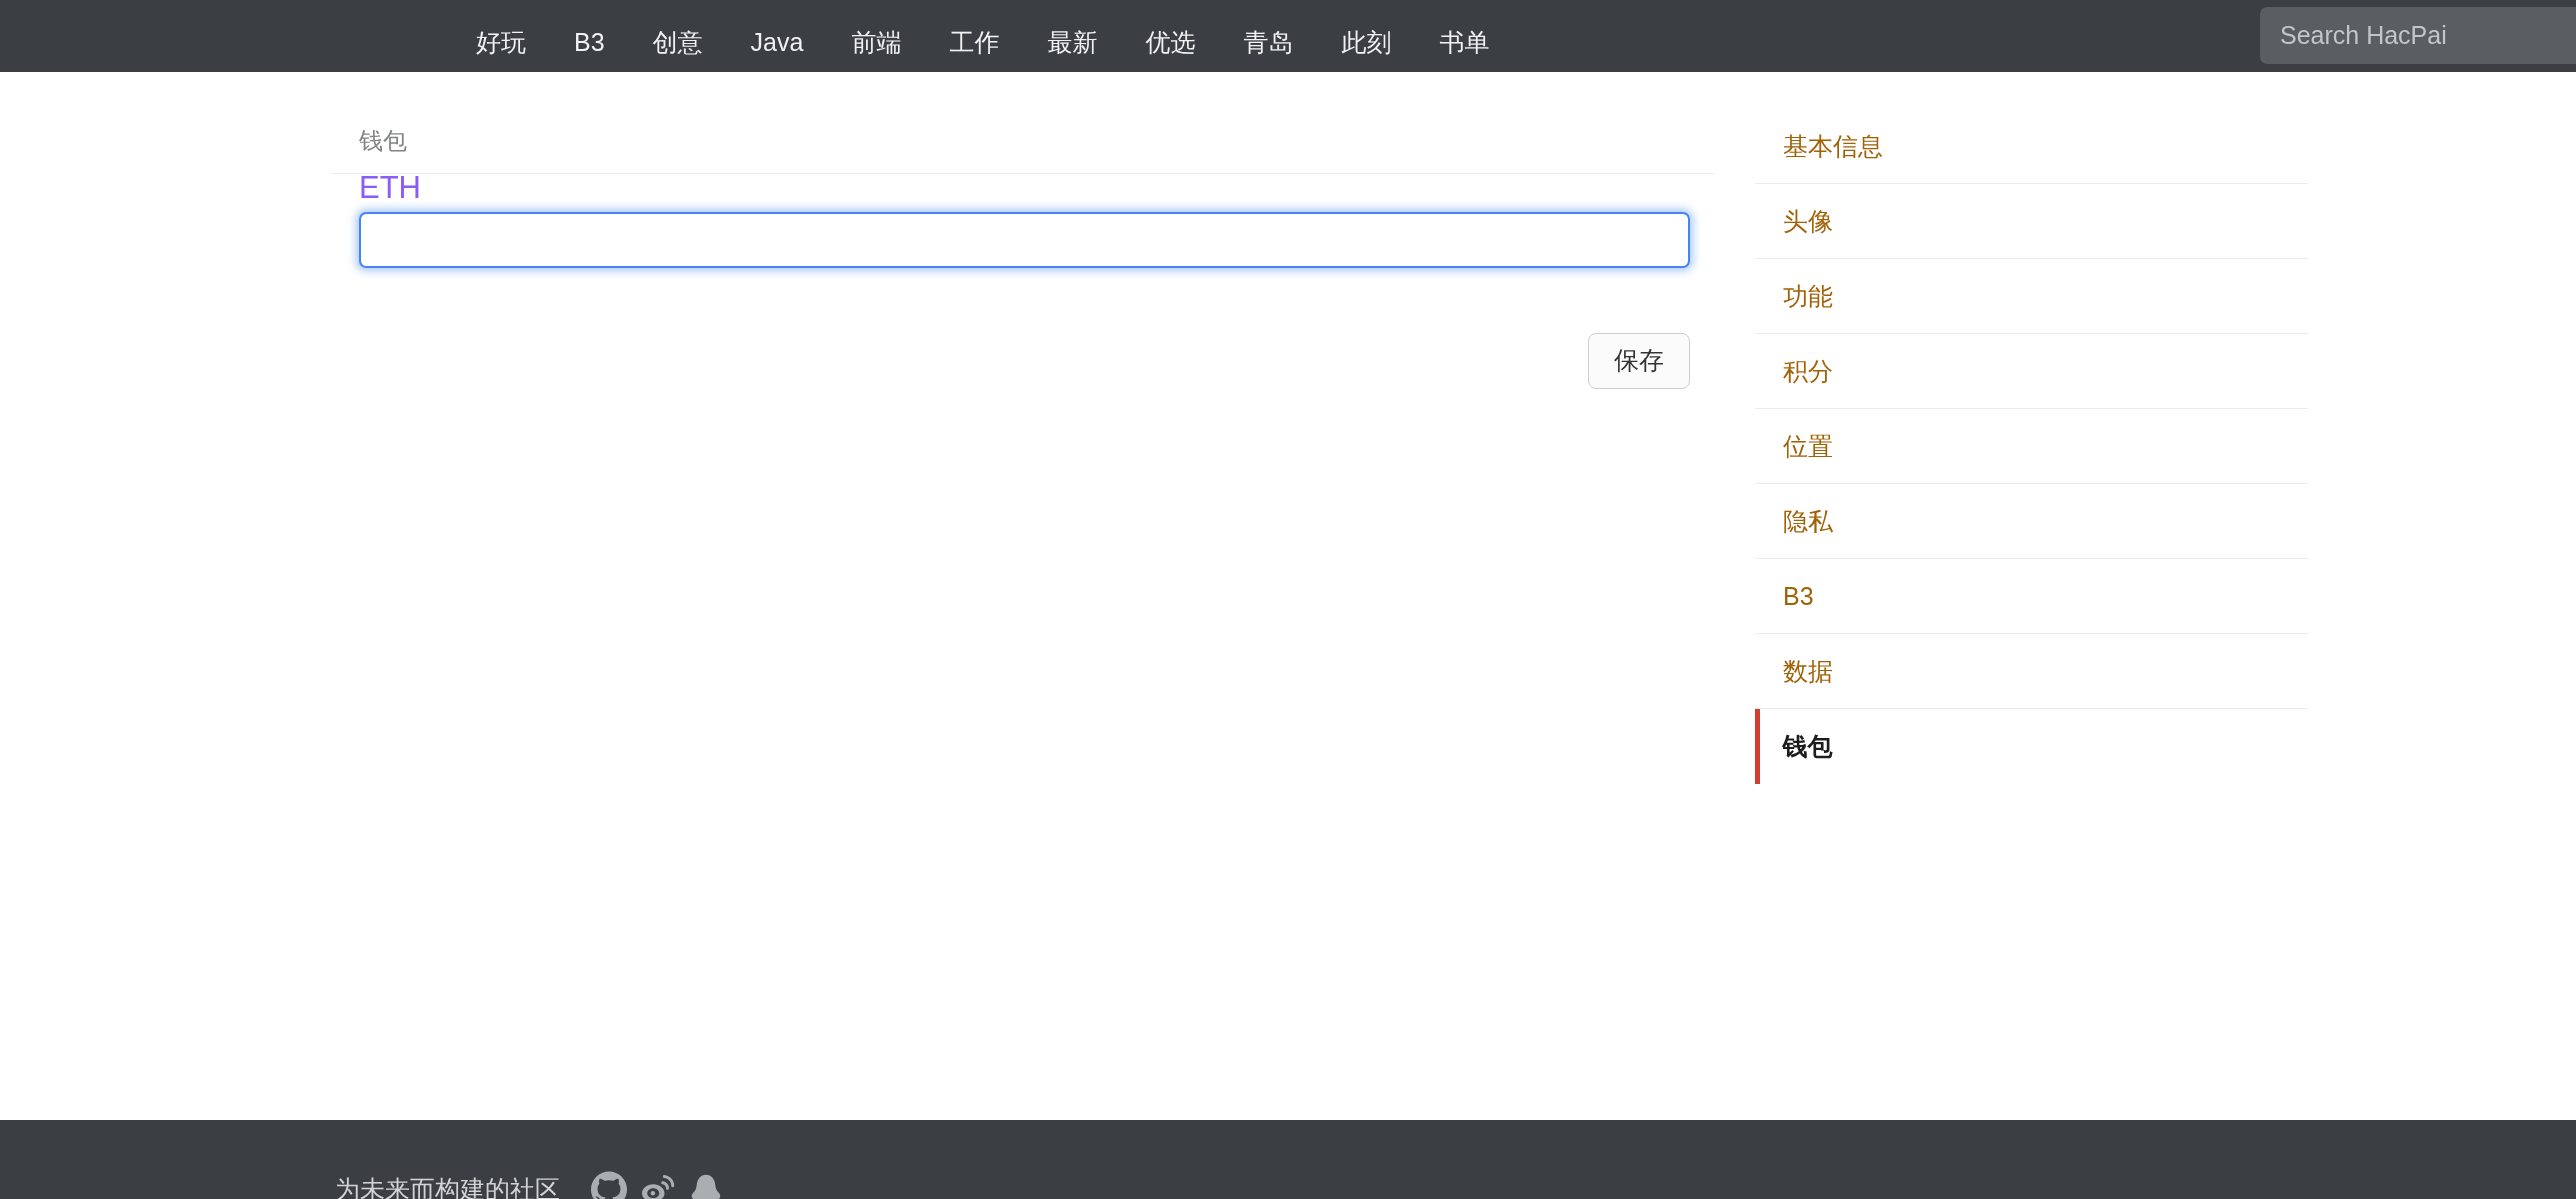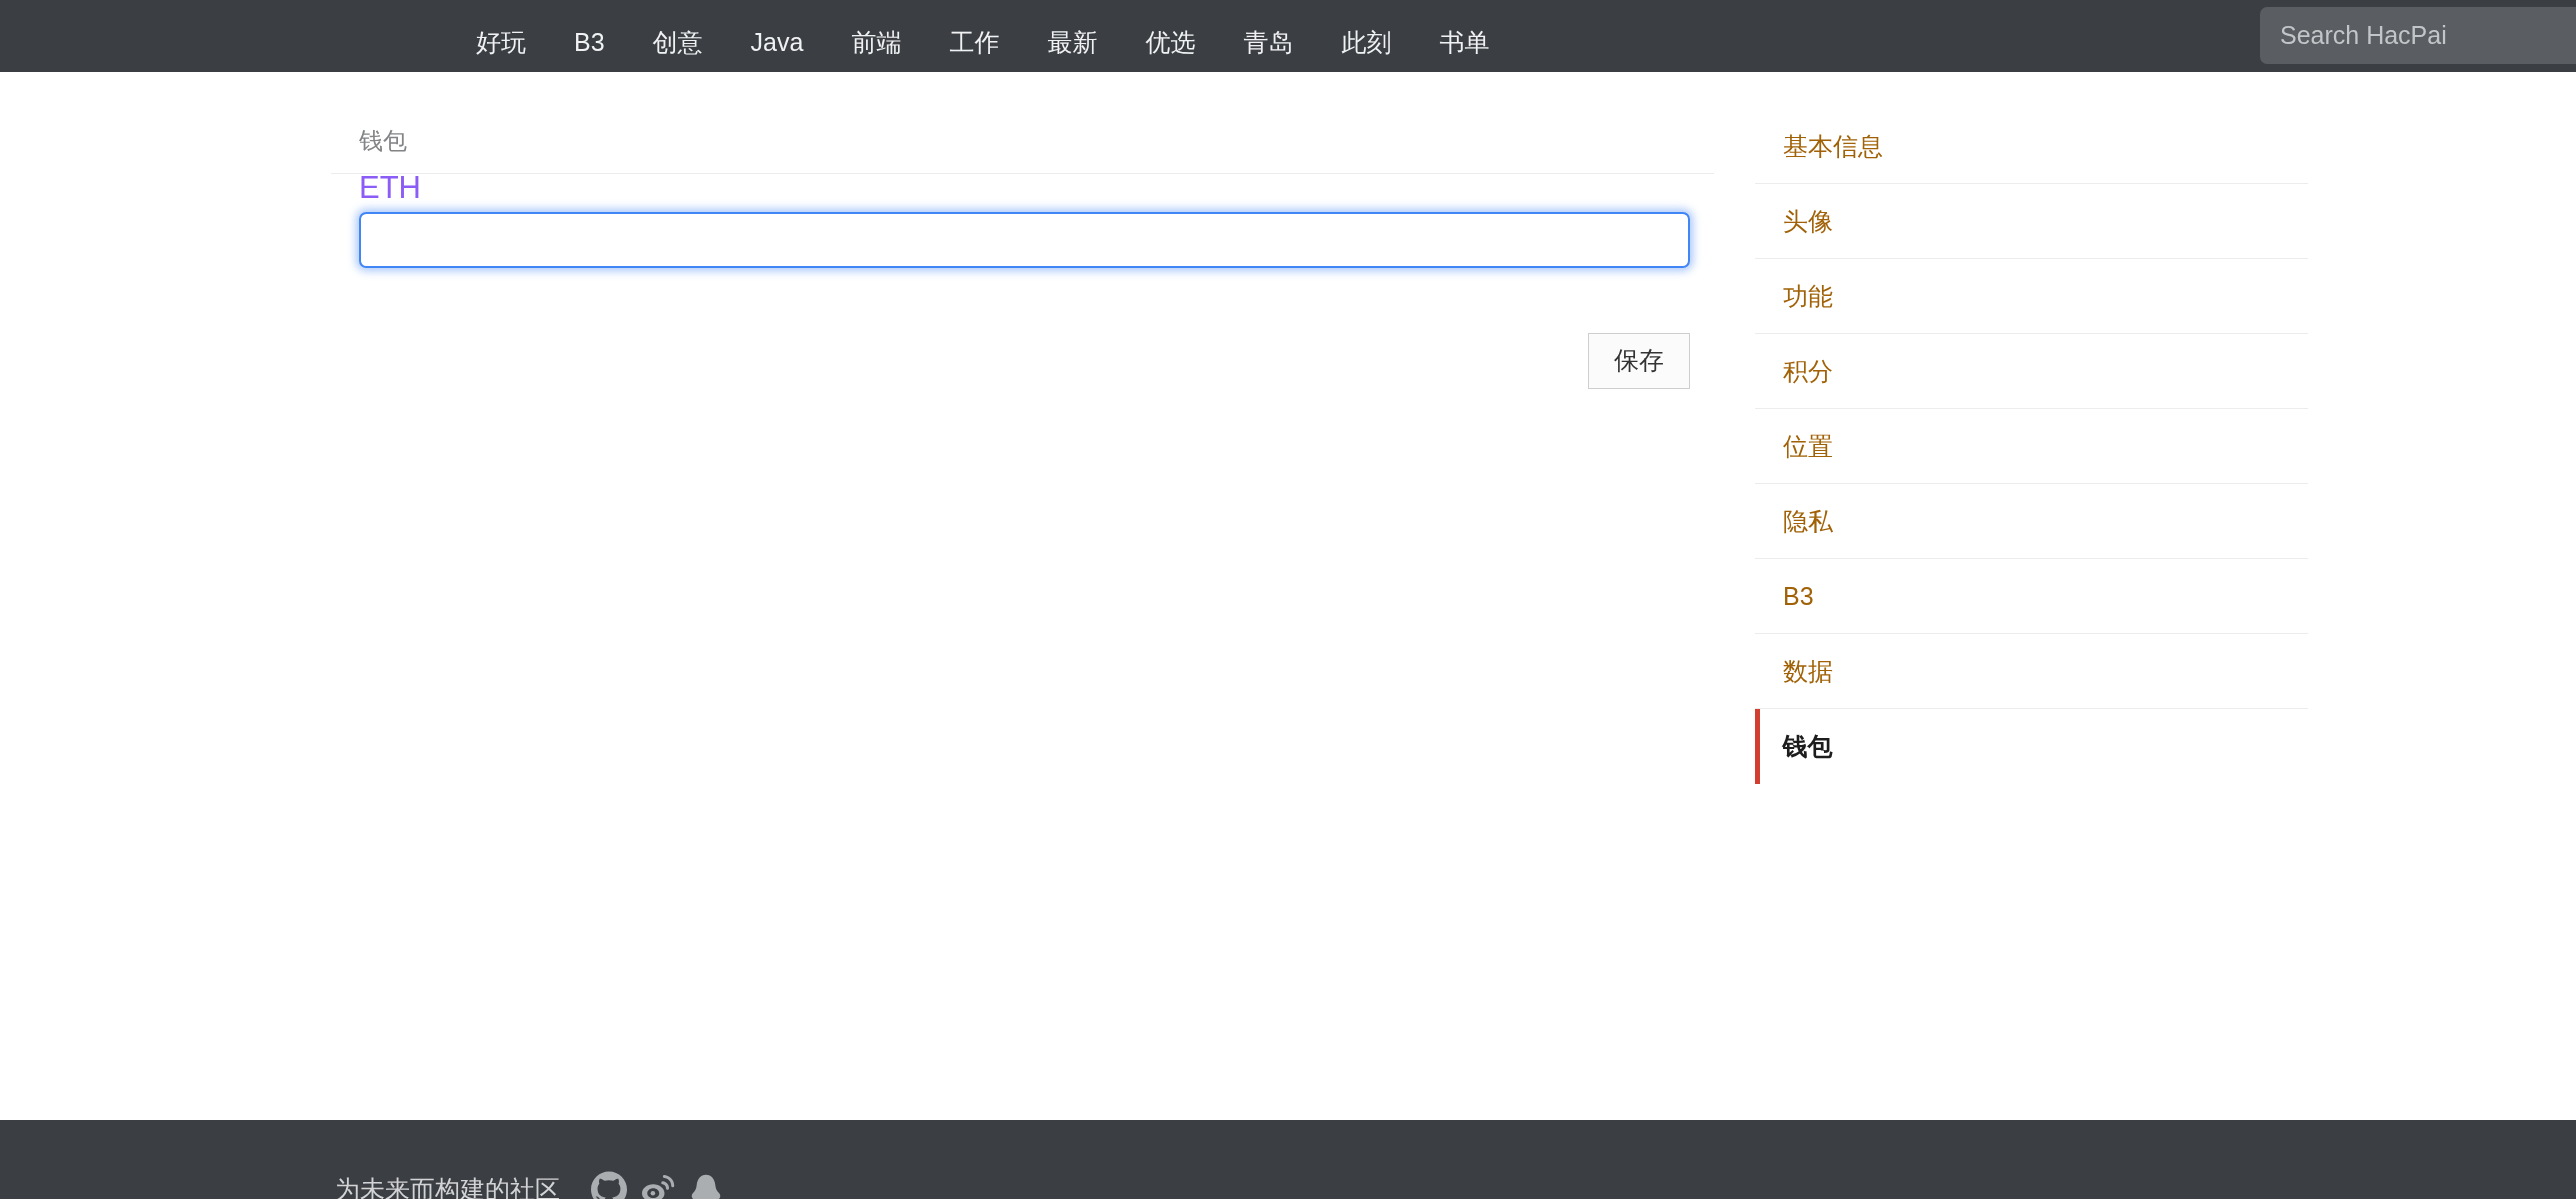--- a/index.html
+++ b/index.html
@@ -39,21 +39,21 @@
   .text-input {
     display:block; margin-top:10.8px; width:100%; height:56px;
     border:2.7px solid var(--focus-blue,#4285f4); border-radius:7.2px;
     box-shadow:0 0 9px 2.7px rgba(66,133,244,0.45);
     padding:0 18px; font-size:25px; color:#333; outline:none; background:#fff;
     font-family:inherit;
   }
   .btn-row { margin-top:65px; text-align:right; }
   .save-btn {
     height:56px; padding:8px 25px; font-size:25px; color:#333;
-    background:#fbfbfb; border:1.8px solid #cecece; border-radius:0;
+    background:#fbfbfb; border:1.8px solid #cecece; border-radius:8px;
     cursor:pointer; font-family:inherit;
   }
 
   
   .sidebar { position:absolute; left:1755px; top:109px; width:553px; }
   .sidebar ul { list-style:none; }
   .side-item {
     position:relative; height:75px; line-height:74px; padding-left:28px;
     font-size:25px; color:#a16207; border-bottom:1.8px solid #ececec;
     cursor:pointer; background:#fff;

